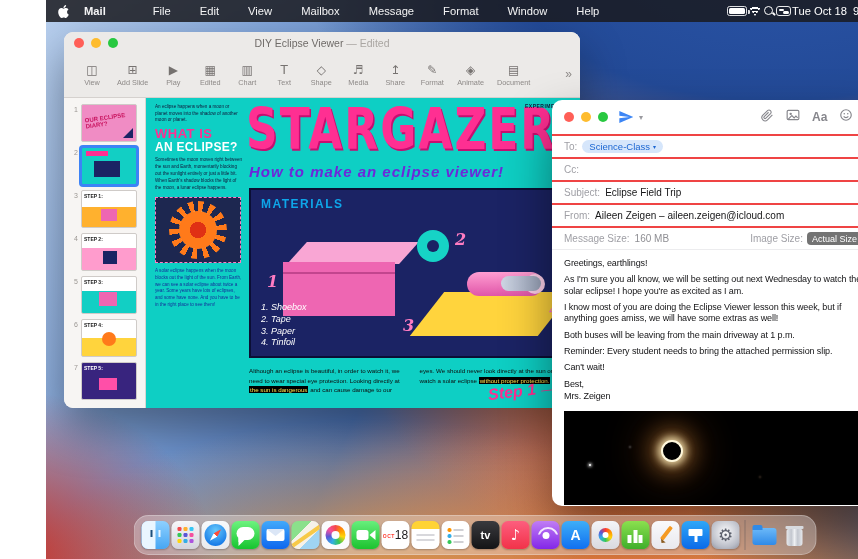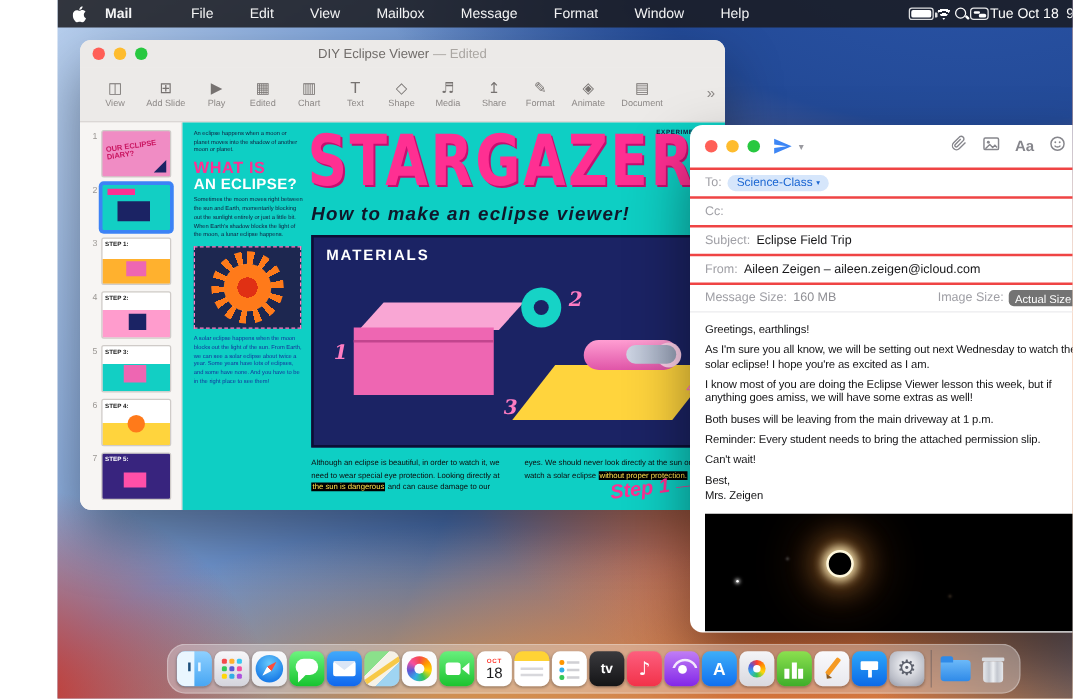--- a/index.html
+++ b/index.html
@@ -78,24 +78,24 @@
 .sl-leftcol{position:absolute;left:9px;top:6px;width:88px;}
 .sl-intro-top{font-size:4.6px;line-height:1.45;color:#101a3c;margin-bottom:3px;}
 .sl-whatis1{font-size:13px;font-weight:800;color:#ff2f92;letter-spacing:.5px;line-height:1;}
 .sl-whatis2{font-size:12px;font-weight:800;color:#fff;letter-spacing:.3px;line-height:1.2;margin-bottom:3px;}
 .sl-intro{font-size:4.6px;line-height:1.5;color:#101a3c;margin-bottom:5px;}
 .sl-sunbox{width:86px;height:66px;background:#1d2750;position:relative;overflow:hidden;margin-bottom:5px;border:1px dashed #ff7cc2;}
 .sl-rays{position:absolute;left:50%;top:50%;width:58px;height:58px;transform:translate(-50%,-50%);border-radius:50%;background:repeating-conic-gradient(#ff7a1a 0deg 12deg, rgba(0,0,0,0) 12deg 26deg);}
 .sl-sun{position:absolute;left:50%;top:50%;width:38px;height:38px;transform:translate(-50%,-50%);border-radius:50%;background:radial-gradient(circle, #e03014 0 30%, #ff7a1a 30% 70%, #ffa245 70%);}
 .sl-note{font-size:4.6px;line-height:1.5;color:#14309b;}
 .sl-headline{position:absolute;left:100px;top:4px;font-family:"DejaVu Sans",sans-serif;font-weight:800;font-size:44px;line-height:1;color:#ff2f92;letter-spacing:2px;transform:scaleY(1.28);transform-origin:top left;text-shadow:1.5px 1.5px 0 #c70e70;white-space:nowrap;}
-.sl-subhead{position:absolute;left:103px;top:65px;font-size:15px;font-weight:700;font-style:italic;color:#0f172a;letter-spacing:1px;white-space:nowrap;}
+.sl-subhead{position:absolute;left:103px;top:65px;font-size:15px;font-weight:700;font-style:italic;color:#6d28d9;letter-spacing:1px;white-space:nowrap;}
 .sl-exp{position:absolute;right:6px;top:5px;font-size:5px;font-weight:700;color:#101a3c;letter-spacing:.5px;}
 .sl-materials{position:absolute;left:103px;top:90px;width:327px;height:170px;background:#1b2364;border:2px solid #0b0f35;}
-.mat-title{position:absolute;left:10px;top:7px;font-size:12px;font-weight:800;color:#ffffff;letter-spacing:1.5px;}
+.mat-title{position:absolute;left:10px;top:7px;font-size:12px;font-weight:800;color:#0ea5e9;letter-spacing:1.5px;}
 .mat-box-top{position:absolute;left:46px;top:52px;width:112px;height:22px;background:#f9a6d4;transform:skewX(-42deg);}
 .mat-box-front{position:absolute;left:32px;top:72px;width:112px;height:54px;background:#ee66b2;}
 .mat-box-front::before{content:"";position:absolute;left:0;right:0;top:10px;height:2px;background:#c2458e;}
 .mat-tape{position:absolute;left:166px;top:40px;width:32px;height:32px;border-radius:50%;background:#16d3c6;}
 .mat-tape::before{content:"";position:absolute;inset:10px;border-radius:50%;background:#1b2364;}
 .mat-paper{position:absolute;left:176px;top:102px;width:128px;height:44px;background:#ffd43d;transform:skewX(-38deg);}
 .mat-roll{position:absolute;left:216px;top:82px;width:76px;height:24px;border-radius:12px;background:linear-gradient(180deg,#ff9ed2,#e055a8);}
 .mat-roll::before{content:"";position:absolute;right:-2px;top:2px;width:20px;height:20px;border-radius:50%;background:radial-gradient(circle,#b13c86 0 30%,#ffd1ea 30%);}
 .mat-foil{position:absolute;left:250px;top:86px;width:40px;height:15px;border-radius:8px;background:linear-gradient(90deg,#cfd6e4,#9aa4ba);}
 .mat-num{position:absolute;font-family:"DejaVu Serif",serif;font-style:italic;font-weight:700;font-size:16px;color:#ff7cc2;}
@@ -157,21 +157,21 @@
 .di-mail::before{content:"";position:absolute;left:5px;top:8px;right:5px;bottom:8px;background:#fff;border-radius:2px;}
 .di-mail::after{content:"";position:absolute;left:5px;top:8px;border-left:9px solid rgba(0,0,0,0);border-right:9px solid rgba(0,0,0,0);border-top:7px solid #dbe6f6;}
 .di-maps{background:linear-gradient(135deg,#8be08b 0 35%,#f6f2e8 35% 65%,#9fd4f2 65%);}
 .di-maps::before{content:"";position:absolute;left:-3px;top:13px;width:36px;height:4px;background:#f7c948;transform:rotate(-35deg);}
 .di-photos{background:#fbfbfd;}
 .di-photos::before{content:"";position:absolute;inset:4px;border-radius:50%;background:conic-gradient(#f5484c,#ff9500,#ffd60a,#35c759,#32ade6,#5a57d6,#f54f9e,#f5484c);}
 .di-photos::after{content:"";position:absolute;inset:10px;border-radius:50%;background:#fbfbfd;}
 .di-facetime{background:linear-gradient(180deg,#67ef7c,#1cc32f);}
 .di-facetime::before{content:"";position:absolute;left:5px;top:9px;width:12px;height:10px;background:#fff;border-radius:2.5px;}
 .di-facetime::after{content:"";position:absolute;right:4px;top:9px;border-top:5px solid rgba(0,0,0,0);border-bottom:5px solid rgba(0,0,0,0);border-right:6px solid #fff;}
-.di-calendar{background:#fff;display:flex;flex-direction:column;align-items:center;justify-content:center;}
+.di-calendar{background:#fff;display:flex;flex-direction:row;align-items:center;justify-content:center;}
 .cal-month{font-size:5px;color:#ff3b30;font-weight:700;letter-spacing:.5px;margin-top:1px;}
 .cal-day{font-size:12px;color:#1c1c1e;font-weight:400;line-height:1.05;}
 .di-notes{background:linear-gradient(180deg,#ffd335 0 27%,#fff 27%);}
 .di-notes::after{content:"";position:absolute;left:5px;right:5px;top:13px;height:1.5px;background:#d8d8dc;box-shadow:0 5px 0 #d8d8dc;}
 .di-reminders{background:#fff;}
 .di-reminders::before{content:"";position:absolute;left:6px;top:7px;width:3.5px;height:3.5px;border-radius:50%;background:#ff9500;box-shadow:0 6px 0 #32ade6,0 12px 0 #35c759;}
 .di-reminders::after{content:"";position:absolute;left:12px;top:8px;width:10px;height:1.5px;background:#d0d0d4;box-shadow:0 6px 0 #d0d0d4,0 12px 0 #d0d0d4;}
 .di-tv{background:linear-gradient(180deg,#3a3a3e,#141416);}
 .di-tv::before{content:"tv";position:absolute;inset:0;display:flex;align-items:center;justify-content:center;color:#fff;font-weight:700;font-size:11px;}
 .di-music{background:linear-gradient(180deg,#fd5e7e,#f23249);}
@@ -365,20 +365,26 @@
           <div class="mat-box-top"></div>
           <div class="mat-box-front"></div>
           <div class="mat-tape"></div>
           <div class="mat-paper"></div>
           <div class="mat-roll"></div>
           <div class="mat-foil"></div>
           <span class="mat-num mn1">1</span>
           <span class="mat-num mn2">2</span>
           <span class="mat-num mn3">3</span>
           <span class="mat-num mn4">4</span>
+          <div class="mat-list" id="mat-list">
+              <div>1. Shoebox</div>
+              <div>2. Tape</div>
+              <div>3. Paper</div>
+              <div>4. Tinfoil</div>
+            </div>
         </div>
         <div class="sl-safety">
           <span>Although an eclipse is beautiful, in order to watch it, we need to wear special eye protection. Looking directly at </span><span class="hl">the sun is dangerous</span><span> and can cause damage to our eyes. We should never look directly at the sun or try to watch a solar eclipse </span><span class="hl">without proper protection.</span>
         </div>
         <div class="sl-step"><span>Step 1</span><span class="arr g-arrow"></span></div>
       </div>
     </div>
   </div>
 
   <div class="mailw">

